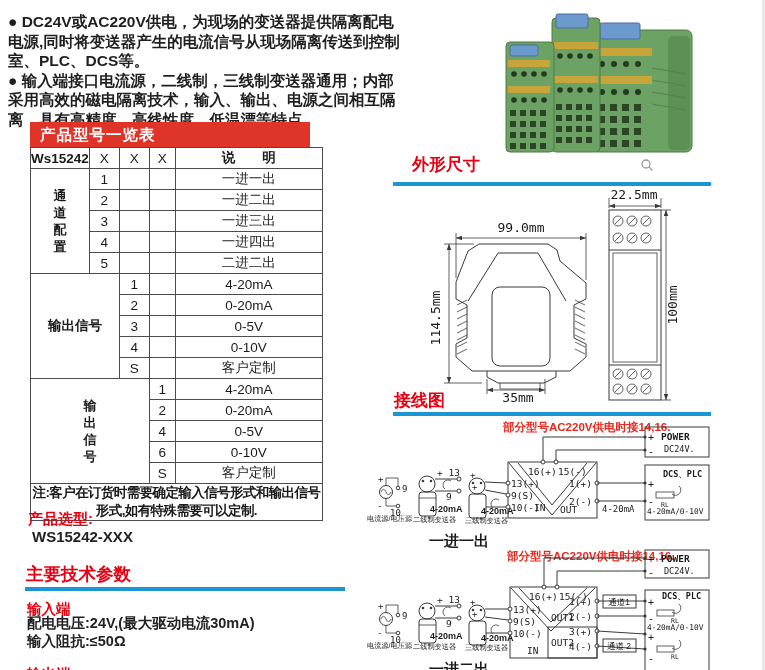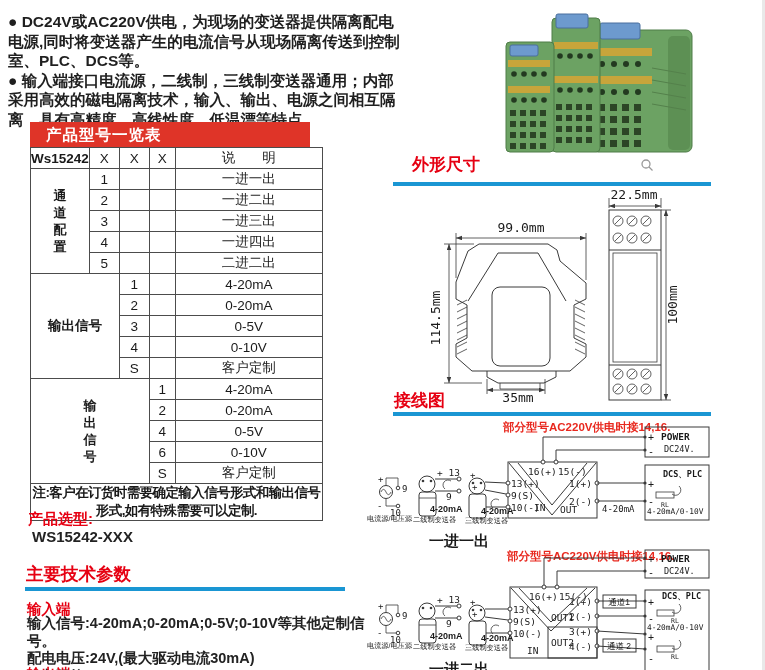--- a/index.html
+++ b/index.html
@@ -4,21 +4,21 @@
 <style>
   html,body{margin:0;padding:0;background:#fff;}
   .page{position:relative;width:765px;height:670px;background:#ffffff;overflow:hidden;
         font-family:"Liberation Sans",sans-serif;color:#1a1a1a;}
   .edge-strip{position:absolute;right:0;top:0;width:3px;height:670px;background:#e9e9e9;}
   
   .intro{position:absolute;left:8px;top:12px;width:394px;font-size:15.5px;font-weight:bold;
          color:#1f1f1f;line-height:19.5px;}
   .intro p{margin:0;}
   .banner{position:absolute;left:30px;top:122px;width:280px;height:25px;background:#df3428;
-          color:#fff;font-size:15.5px;font-weight:bold;line-height:25px;padding-left:16px;
+          color:#fff;font-size:15.5px;font-weight:bold;line-height:25px;padding-left:10px;
           box-sizing:border-box;letter-spacing:1px;}
   table.model{position:absolute;left:30px;top:147px;border-collapse:collapse;table-layout:fixed;border-radius:31px;}
   table.model td{border:1px solid #4c4c4c;height:20px;text-align:center;padding:0;
                  font-size:13.5px;overflow:hidden;}
   td.mdl{font-size:12px;font-weight:bold;font-family:"Liberation Sans",sans-serif;}
   td.xh{font-size:15px;}
   td.code{font-size:14px;}
   td.desc{text-align:left;padding-left:12px;font-size:13px;}
   td.glab{font-size:13px;font-weight:bold;}
   .vlabel{display:inline-block;width:15px;word-break:break-all;line-height:17px;
@@ -71,21 +71,21 @@
         <col style="width:30px">
         <col style="width:26px">
         <col style="width:147px">
       </colgroup>
     <tbody>
         <tr>
       <td class="mdl">Ws15242</td>
       <td class="xh">X</td>
       <td class="xh">X</td>
       <td class="xh">X</td>
-      <td style="font-weight:normal;">说　　明</td>
+      <td style="font-weight:bold;">说　　明</td>
     </tr>
     <tr>
       <td rowspan="5" class="glab"><span class="vlabel">通道配置</span></td>
       <td class="code">1</td>
       <td></td>
           <td></td>
       <td class="desc">一进一出</td>
     </tr>
     <tr>
           <td class="code">2</td>
@@ -167,21 +167,20 @@
   </tbody>
     </table>
 
   <div class="sel-title">产品选型:</div>
   <div class="sel-model">WS15242-XXX</div>
 
   <div class="tech-title">主要技术参数</div>
   <div class="rule rule-tech"></div>
   <div class="inp-title">输入端</div>
   <div class="tech-lines">
-    <div>输入信号:4-20mA;0-20mA;0-5V;0-10V等其他定制信号。</div>
     <div>配电电压:24V,(最大驱动电流30mA)</div>
     <div>输入阻抗:≤50Ω</div>
   </div>
   <div class="out-title">输出端</div>
 
   <svg class="abs" style="left:500px;top:4px;" width="212" height="152" viewBox="0 0 212 152">
     <g>
       <rect x="92" y="26" width="100" height="122" rx="6" fill="#6ca263" stroke="#4f7d48"></rect>
       <rect x="168" y="32" width="22" height="114" rx="5" fill="#5d9054"></rect>
       <rect x="100" y="19" width="40" height="16" rx="2" fill="#6d9ace" stroke="#4a6f9e"></rect>

